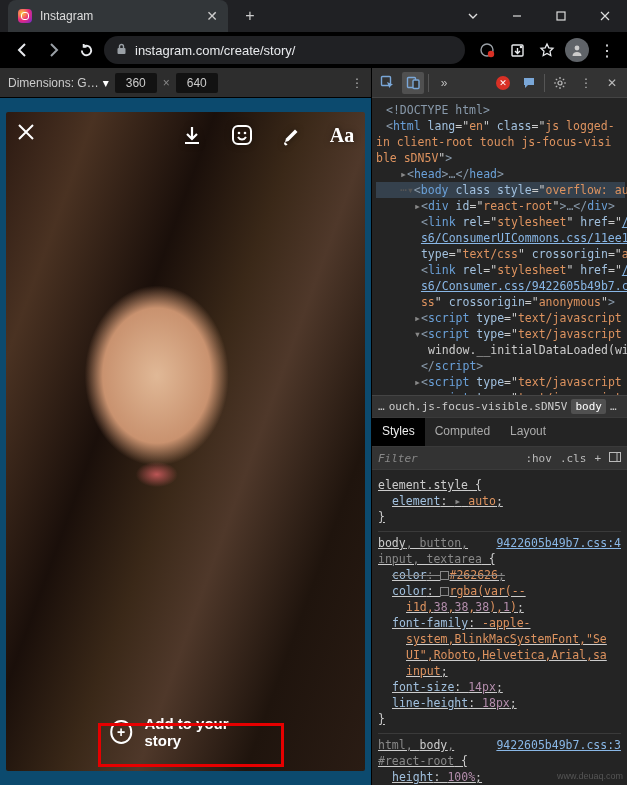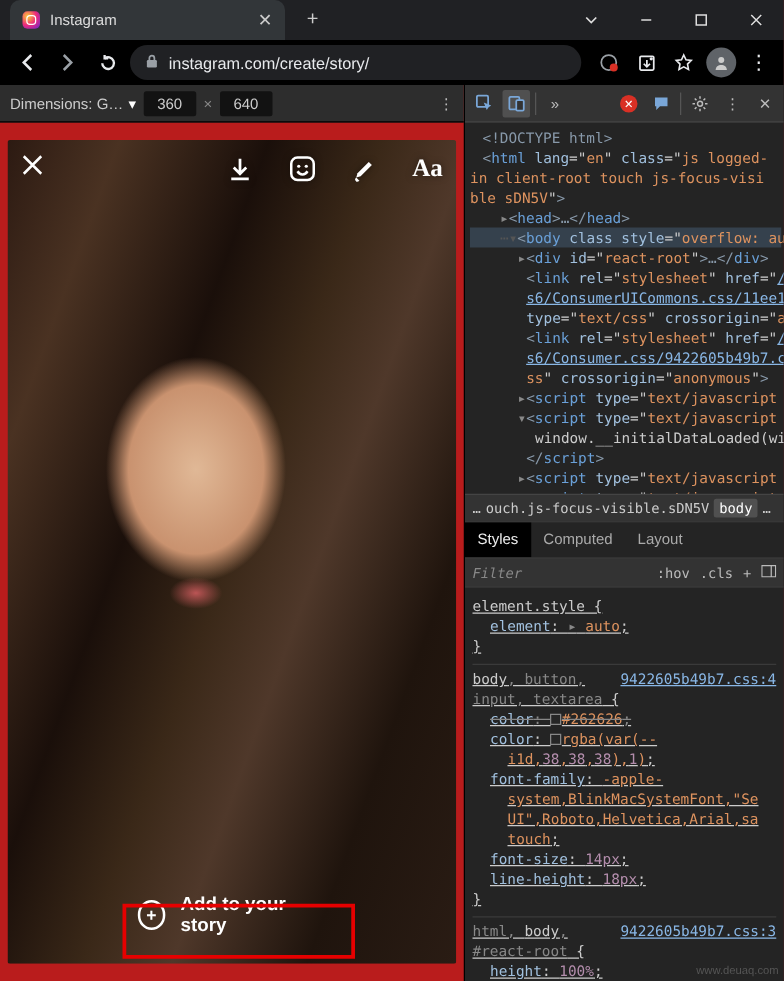--- a/index.html
+++ b/index.html
@@ -35,21 +35,21 @@
   
   
   .device-toolbar { height: 30px; background: #2d2d2d; color: #ccc; display: flex; align-items: center; padding: 0 8px; gap: 6px; font-size: 12px; border-bottom: 1px solid #000; }
   .dimlabel { color: #ccc; }
   .dimselect { display: flex; align-items: center; gap: 4px; color:#fff;}
   .dimbox { background: #121212; color: #ccc; border: none; width: 42px; height: 20px; padding: 0 4px; text-align: center; border-radius:2px; font-size:12px;}
   .dim-x { color: #888; }
   .device-toolbar .more { margin-left: auto; color: #bbb; }
   
   
-  .app-pane { width: 372px; background: #b91c1c; display: flex; flex-direction: column; border-right: 1px solid #000;}
+  .app-pane { width: 372px; background: #0c4a6e; display: flex; flex-direction: column; border-right: 1px solid #000;}
   .app-view { flex: 1; margin: 14px 6px 14px 6px; position: relative; overflow: hidden; border-radius: 2px; }
   .photo { position:absolute; inset:0; background: 
     radial-gradient(ellipse 120px 150px at 42% 40%, #e0b896 0%, #c9926f 45%, rgba(0,0,0,0) 60%),
     radial-gradient(ellipse 35px 25px at 37% 37%, #2a1810 0%, rgba(0,0,0,0) 65%),
     radial-gradient(ellipse 35px 25px at 54% 36%, #2a1810 0%, rgba(0,0,0,0) 65%),
     radial-gradient(ellipse 30px 18px at 42% 55%, #b55 0%, rgba(0,0,0,0) 70%),
     linear-gradient(110deg, #2c1a12 0%, #4a3222 15%, #1a0f0a 35%, #3a2818 50%, #4f382a 62%, #1f140d 80%, #2a1c14 100%);
   }
   .story-top { position: absolute; top: 10px; left: 10px; right: 10px; display: flex; align-items: center; justify-content: space-between; }
   .story-close { color: #fff; font-size: 22px; width:30px; text-align:left; }
@@ -322,21 +322,21 @@
       </div>
       <div class="ruleblock">
         <div><span class="c-file">9422605b49b7.css:4</span><span class="c-sel">body</span><span class="c-selg">, button,</span></div>
         <div><span class="c-selg">input, textarea</span> {</div>
         <div style="padding-left:14px;"><span class="strike"><span class="c-prop">color</span>: <span class="swatch" style="background:#262626;"></span><span class="c-pv">#262626</span>;</span></div>
         <div style="padding-left:14px;"><span class="c-prop">color</span>: <span class="swatch" style="background:#262626;"></span><span class="c-pv">rgba(var(--</span></div>
         <div style="padding-left:28px;"><span class="c-pv">i1d,</span><span class="c-num">38</span><span class="c-pv">,</span><span class="c-num">38</span><span class="c-pv">,</span><span class="c-num">38</span><span class="c-pv">),</span><span class="c-num">1</span><span class="c-pv">)</span>;</div>
         <div style="padding-left:14px;"><span class="c-prop">font-family</span>: <span class="c-pv">-apple-</span></div>
         <div style="padding-left:28px;"><span class="c-pv">system,BlinkMacSystemFont,"Se</span></div>
         <div style="padding-left:28px;"><span class="c-pv">UI",Roboto,Helvetica,Arial,sa</span></div>
-        <div style="padding-left:28px;"><span class="c-pv">touch</span>;</div>
+        <div style="padding-left:28px;"><span class="c-pv">input</span>;</div>
         <div style="padding-left:14px;"><span class="c-prop">font-size</span>: <span class="c-num">14px</span>;</div>
         <div style="padding-left:14px;"><span class="c-prop">line-height</span>: <span class="c-num">18px</span>;</div>
         <div>}</div>
       </div>
       <div class="ruleblock" style="border:none;">
         <div><span class="c-file">9422605b49b7.css:3</span><span class="c-selg">html, </span><span class="c-sel">body</span><span class="c-selg">,</span></div>
         <div><span class="c-selg">#react-root</span> {</div>
         <div style="padding-left:14px;"><span class="c-prop">height</span>: <span class="c-num">100%</span>;</div>
       </div>
     </div>

